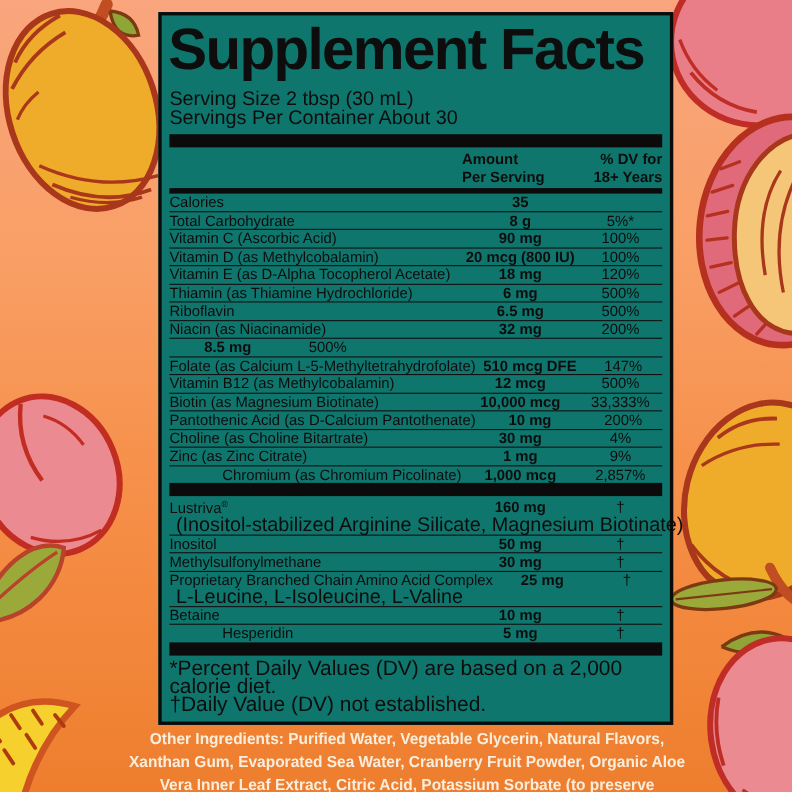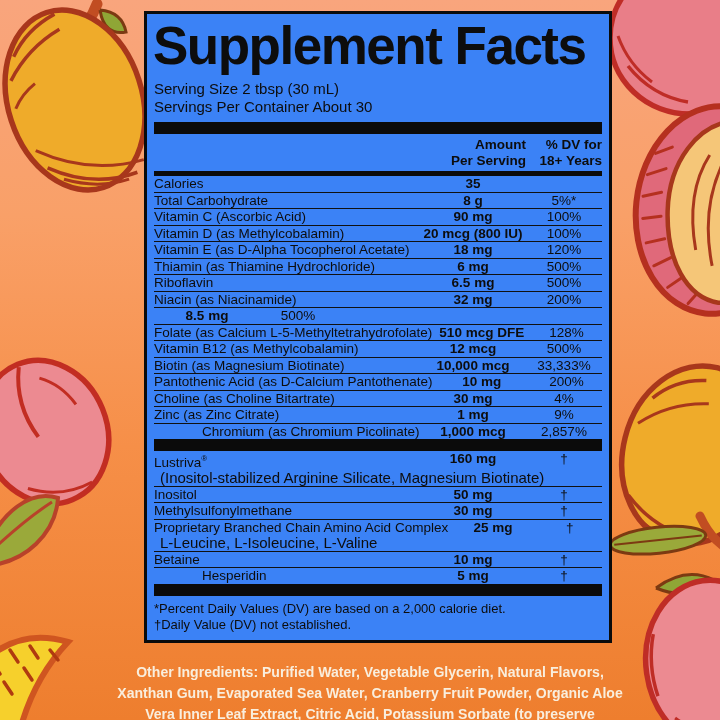--- a/index.html
+++ b/index.html
@@ -7,45 +7,45 @@
     width:720px;height:720px;position:relative;overflow:hidden;
     background:linear-gradient(180deg,#f9a57d 0%,#f9a068 30%,#f68f48 62%,#ee7e2e 100%);
     font-family:"Liberation Sans", sans-serif;
     -webkit-font-smoothing:antialiased;
   }
   .bg-svg{position:absolute;left:0;top:0;width:720px;height:720px;}
 
   
   .panel{
     position:absolute;left:144px;top:11px;width:468px;
-    box-sizing:border-box;background:#3b82f6;border:3px solid #0b0b0b;
+    box-sizing:border-box;background:#0f766e;border:3px solid #0b0b0b;
     padding:4px 7px 5px 7px;color:#0d0d0d;
   }
   .sf-title{
     font-size:53px;font-weight:bold;letter-spacing:-1.5px;line-height:1.0;
     margin:1px 0 8px -1px;white-space:nowrap;
   }
-  .serving p{margin:0;font-size:15px;line-height:18px;}
+  .serving p{margin:0;font-size:18px;line-height:18px;}
   .bar{background:#0b0b0b;height:12px;margin-top:6px;}
   .bar.mid{margin-top:0;}
   .bar.thin{height:5px;margin-top:0;}
   .colhead{display:flex;font-weight:bold;font-size:13.5px;line-height:16px;padding:3px 0 2px 0;}
   .colhead .sp{flex:1;}
-  .w-amt{width:106px;text-align:right;}
+  .w-amt{width:106px;text-align:left;}
   .w-dv{width:76px;text-align:right;}
   .sf-row{border-bottom:1.5px solid #111;}
   .rows .sf-row:last-child{border-bottom:none;margin-left:48px;}
-  .row-main{display:flex;font-size:13.5px;line-height:15.5px;align-items:flex-start;}
+  .row-main{display:flex;font-size:13.5px;line-height:15.5px;align-items:center;}
   .cell{display:block;}
   .cell.name{flex:1;white-space:nowrap;}
   .cell.amt{width:106px;text-align:center;white-space:nowrap;font-weight:bold;}
   .cell.dv{width:76px;text-align:center;white-space:nowrap;}
-  .row-sub{font-size:15px;line-height:15.5px;padding-left:6px;white-space:nowrap;}
+  .row-sub{font-size:18px;line-height:15.5px;padding-left:6px;white-space:nowrap;}
   sup{font-size:8px;}
-  .footnotes{font-size:13px;line-height:16px;padding:5px 0 2px 0;}
+  .footnotes{font-size:19px;line-height:16px;padding:5px 0 2px 0;}
   .footnotes p{margin:0;}
 
   
   .other-ing{
     position:absolute;left:102px;top:662px;width:536px;
     text-align:center;font-weight:bold;font-size:14.5px;line-height:21px;
     color:#f9eedd;transform:scaleX(0.97);transform-origin:center;
   }
 </style>
 </head>
@@ -228,21 +228,21 @@
       <div class="sf-row">
         <div class="row-main">
           <span class="cell amt">8.5 mg</span>
           <span class="cell dv">500%</span>
         </div>
       </div>
       <div class="sf-row">
         <div class="row-main">
           <span class="cell name">Folate (as Calcium L-5-Methyltetrahydrofolate)</span>
           <span class="cell amt">510 mcg DFE</span>
-          <span class="cell dv">128%</span>
+          <span class="cell dv">147%</span>
         </div>
       </div>
       <div class="sf-row">
         <div class="row-main">
           <span class="cell name">Vitamin B12 (as Methylcobalamin)</span>
           <span class="cell amt">12 mcg</span>
           <span class="cell dv">500%</span>
         </div>
       </div>
       <div class="sf-row">

